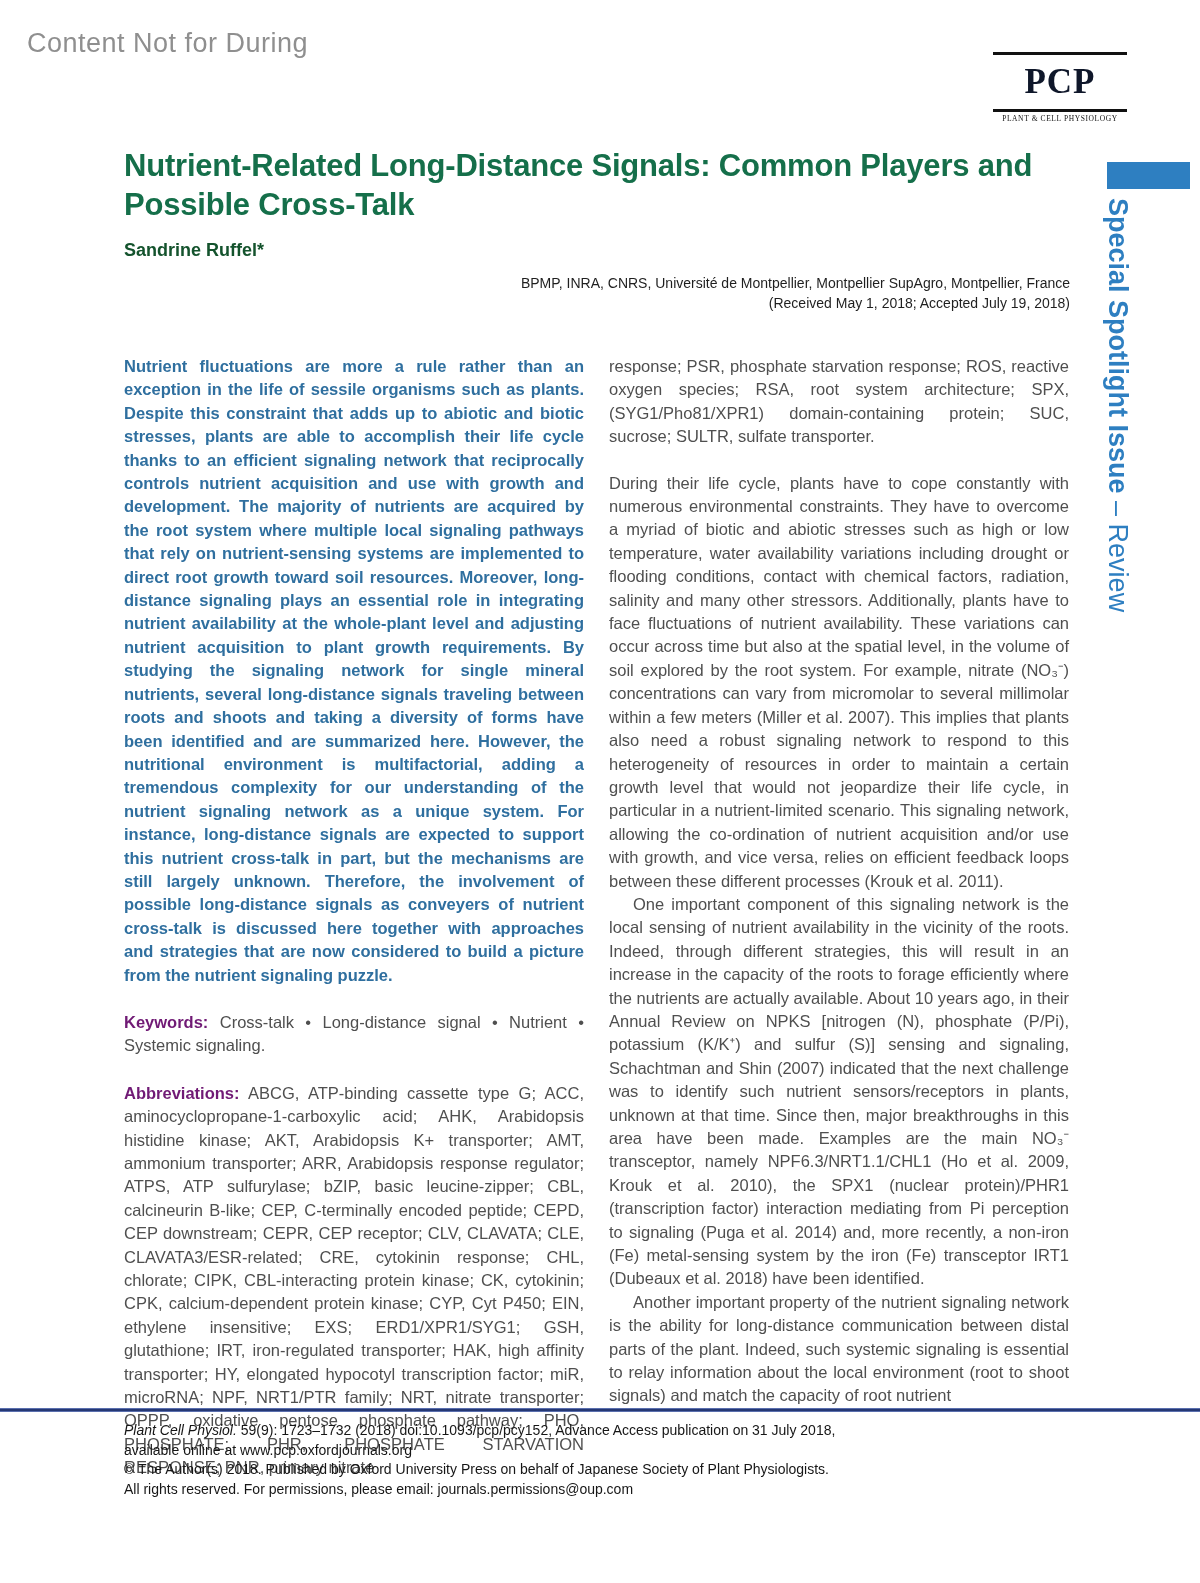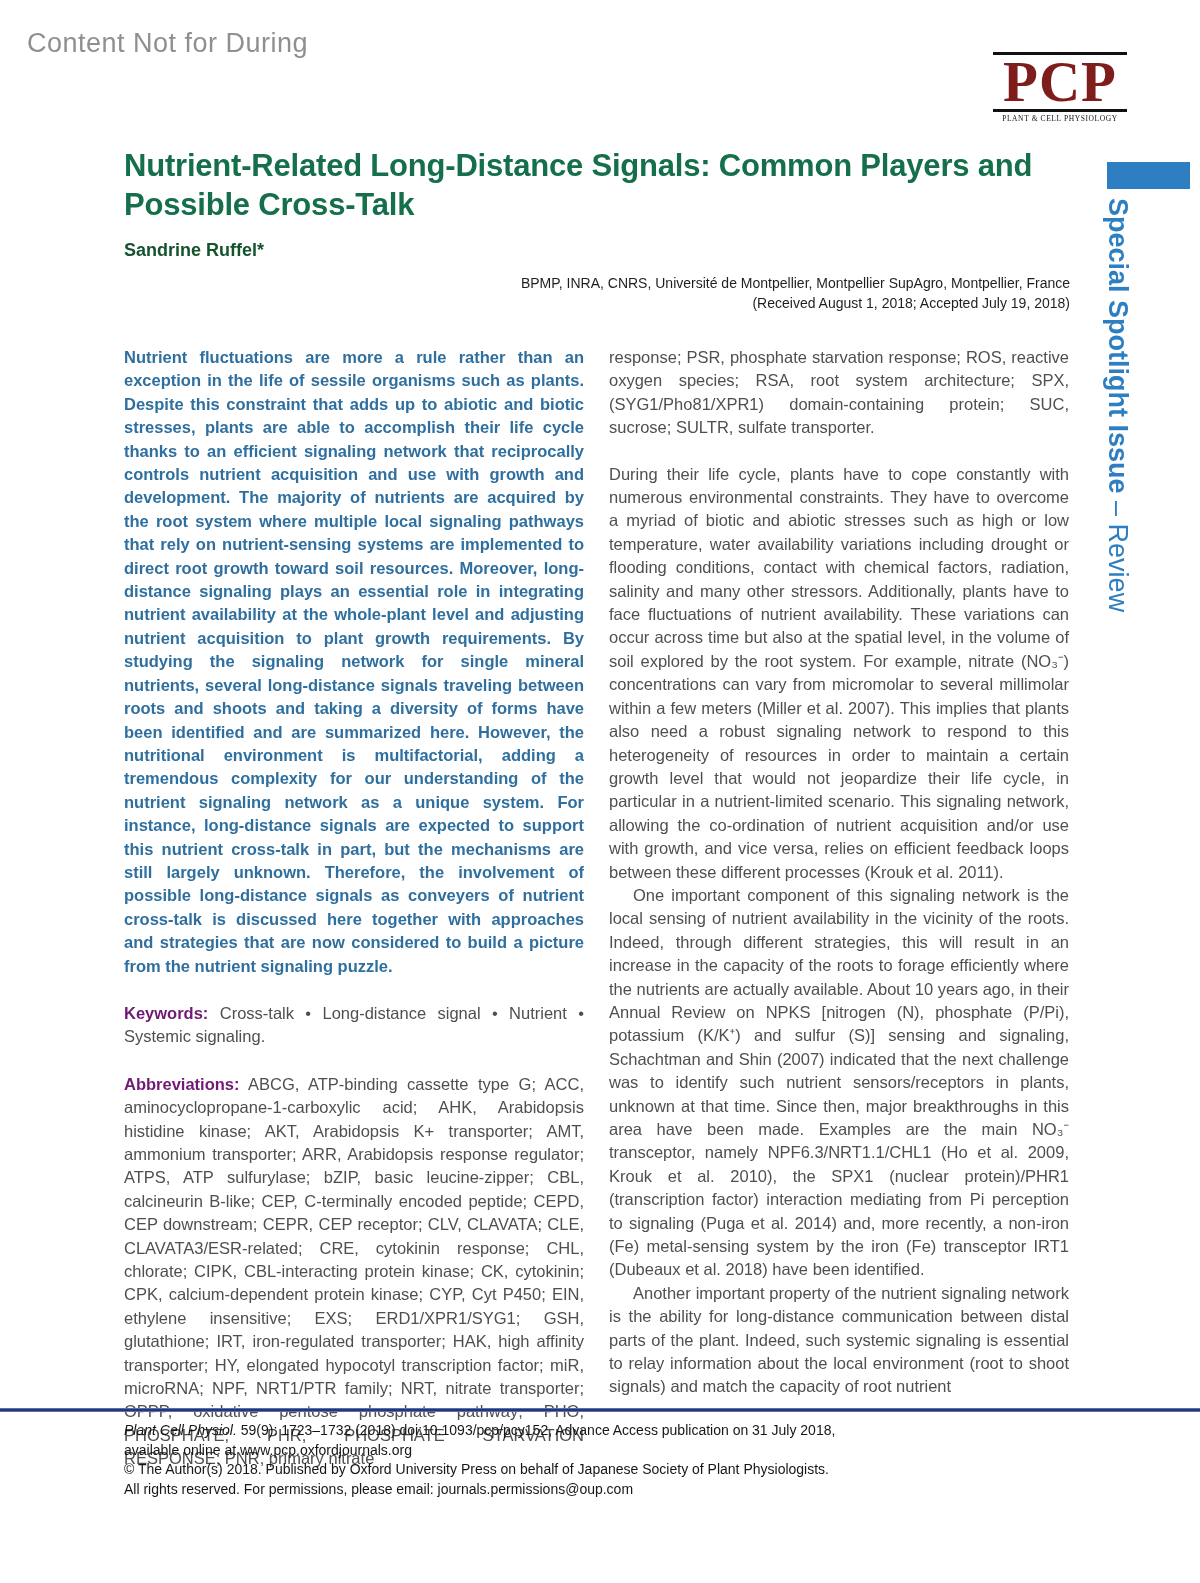--- a/index.html
+++ b/index.html
@@ -23,23 +23,23 @@
   .logo {
     position: absolute;
     left: 993px; top: 52px;
     width: 134px;
     text-align: center;
   }
   .logo .rule-top { height: 3px; background: #111; margin-bottom: 1px; }
   .logo .acronym {
     font-family: "Liberation Serif", serif;
     font-weight: 700;
-    font-size: 57px;
+    font-size: 35px;
     line-height: 52px;
-    color: #7f1d1d;
+    color: #0f172a;
     letter-spacing: 1px;
   }
   .logo .rule-bottom { height: 3px; background: #111; margin-top: 1px; }
   .logo .subtitle {
     font-family: "Liberation Serif", serif;
     font-size: 7.5px;
     letter-spacing: 0.6px;
     color: #111;
     margin-top: 2px;
     white-space: nowrap;
@@ -85,21 +85,21 @@
   }
   .affil-line {
     font-size: 14px;
     line-height: 19.5px;
     color: #1f1f1f;
     text-align: right;
   }
   .columns {
     display: flex;
     gap: 25px;
-    margin-top: 33px;
+    margin-top: 42px;
   }
   .col { width: 460px; text-align: justify; }
   .abstract {
     font-weight: 700;
     color: #2f6f9f;
     font-size: 16.5px;
     line-height: 23.4px;
   }
   .kv-par {
     margin-top: 24px;
@@ -150,21 +150,21 @@
 
   <div class="issue-square"></div>
   <div class="issue-label">
     <span class="bold-part">Special Spotlight Issue </span><span class="light-part">– Review</span>
   </div>
 
   <div class="main">
     <h1 class="title">Nutrient-Related Long-Distance Signals: Common Players and Possible Cross-Talk</h1>
     <div class="author">Sandrine Ruffel*</div>
     <div class="affil-line">BPMP, INRA, CNRS, Université de Montpellier, Montpellier SupAgro, Montpellier, France</div>
-    <div class="affil-line">(Received August 1, 2018; Accepted July 19, 2018)</div>
+    <div class="affil-line">(Received May 1, 2018; Accepted July 19, 2018)</div>
 
     <div class="columns">
       <div class="col">
         <div class="abstract">Nutrient fluctuations are more a rule rather than an exception in the life of sessile organisms such as plants. Despite this constraint that adds up to abiotic and biotic stresses, plants are able to accomplish their life cycle thanks to an efficient signaling network that reciprocally controls nutrient acquisition and use with growth and development. The majority of nutrients are acquired by the root system where multiple local signaling pathways that rely on nutrient-sensing systems are implemented to direct root growth toward soil resources. Moreover, long-distance signaling plays an essential role in integrating nutrient availability at the whole-plant level and adjusting nutrient acquisition to plant growth requirements. By studying the signaling network for single mineral nutrients, several long-distance signals traveling between roots and shoots and taking a diversity of forms have been identified and are summarized here. However, the nutritional environment is multifactorial, adding a tremendous complexity for our understanding of the nutrient signaling network as a unique system. For instance, long-distance signals are expected to support this nutrient cross-talk in part, but the mechanisms are still largely unknown. Therefore, the involvement of possible long-distance signals as conveyers of nutrient cross-talk is discussed here together with approaches and strategies that are now considered to build a picture from the nutrient signaling puzzle.</div>
         <p class="kv-par"><span class="kv-label">Keywords:</span><span> Cross-talk •  Long-distance signal •  Nutrient •  Systemic signaling.</span></p>
         <p class="kv-par"><span class="kv-label">Abbreviations:</span><span> ABCG, ATP-binding cassette type G; ACC, aminocyclopropane-1-carboxylic acid; AHK, Arabidopsis histidine kinase; AKT, Arabidopsis K+ transporter; AMT, ammonium transporter; ARR, Arabidopsis response regulator; ATPS, ATP sulfurylase; bZIP, basic leucine-zipper; CBL, calcineurin B-like; CEP, C-terminally encoded peptide; CEPD, CEP downstream; CEPR, CEP receptor; CLV, CLAVATA; CLE, CLAVATA3/ESR-related; CRE, cytokinin response; CHL, chlorate; CIPK, CBL-interacting protein kinase; CK, cytokinin; CPK, calcium-dependent protein kinase; CYP, Cyt P450; EIN, ethylene insensitive; EXS; ERD1/XPR1/SYG1; GSH, glutathione; IRT, iron-regulated transporter; HAK, high affinity transporter; HY, elongated hypocotyl transcription factor; miR, microRNA; NPF, NRT1/PTR family; NRT, nitrate transporter; OPPP, oxidative pentose phosphate pathway; PHO, PHOSPHATE; PHR, PHOSPHATE STARVATION RESPONSE; PNR, primary nitrate</span></p>
       </div>
       <div class="col">
         <div class="bodytext">response; PSR, phosphate starvation response; ROS, reactive oxygen species; RSA, root system architecture; SPX, (SYG1/Pho81/XPR1) domain-containing protein; SUC, sucrose; SULTR, sulfate transporter.</div>
         <div class="bodytext spaced">During their life cycle, plants have to cope constantly with numerous environmental constraints. They have to overcome a myriad of biotic and abiotic stresses such as high or low temperature, water availability variations including drought or flooding conditions, contact with chemical factors, radiation, salinity and many other stressors. Additionally, plants have to face fluctuations of nutrient availability. These variations can occur across time but also at the spatial level, in the volume of soil explored by the root system. For example, nitrate (NO₃⁻) concentrations can vary from micromolar to several millimolar within a few meters (Miller et al. 2007). This implies that plants also need a robust signaling network to respond to this heterogeneity of resources in order to maintain a certain growth level that would not jeopardize their life cycle, in particular in a nutrient-limited scenario. This signaling network, allowing the co-ordination of nutrient acquisition and/or use with growth, and vice versa, relies on efficient feedback loops between these different processes (Krouk et al. 2011).</div>

